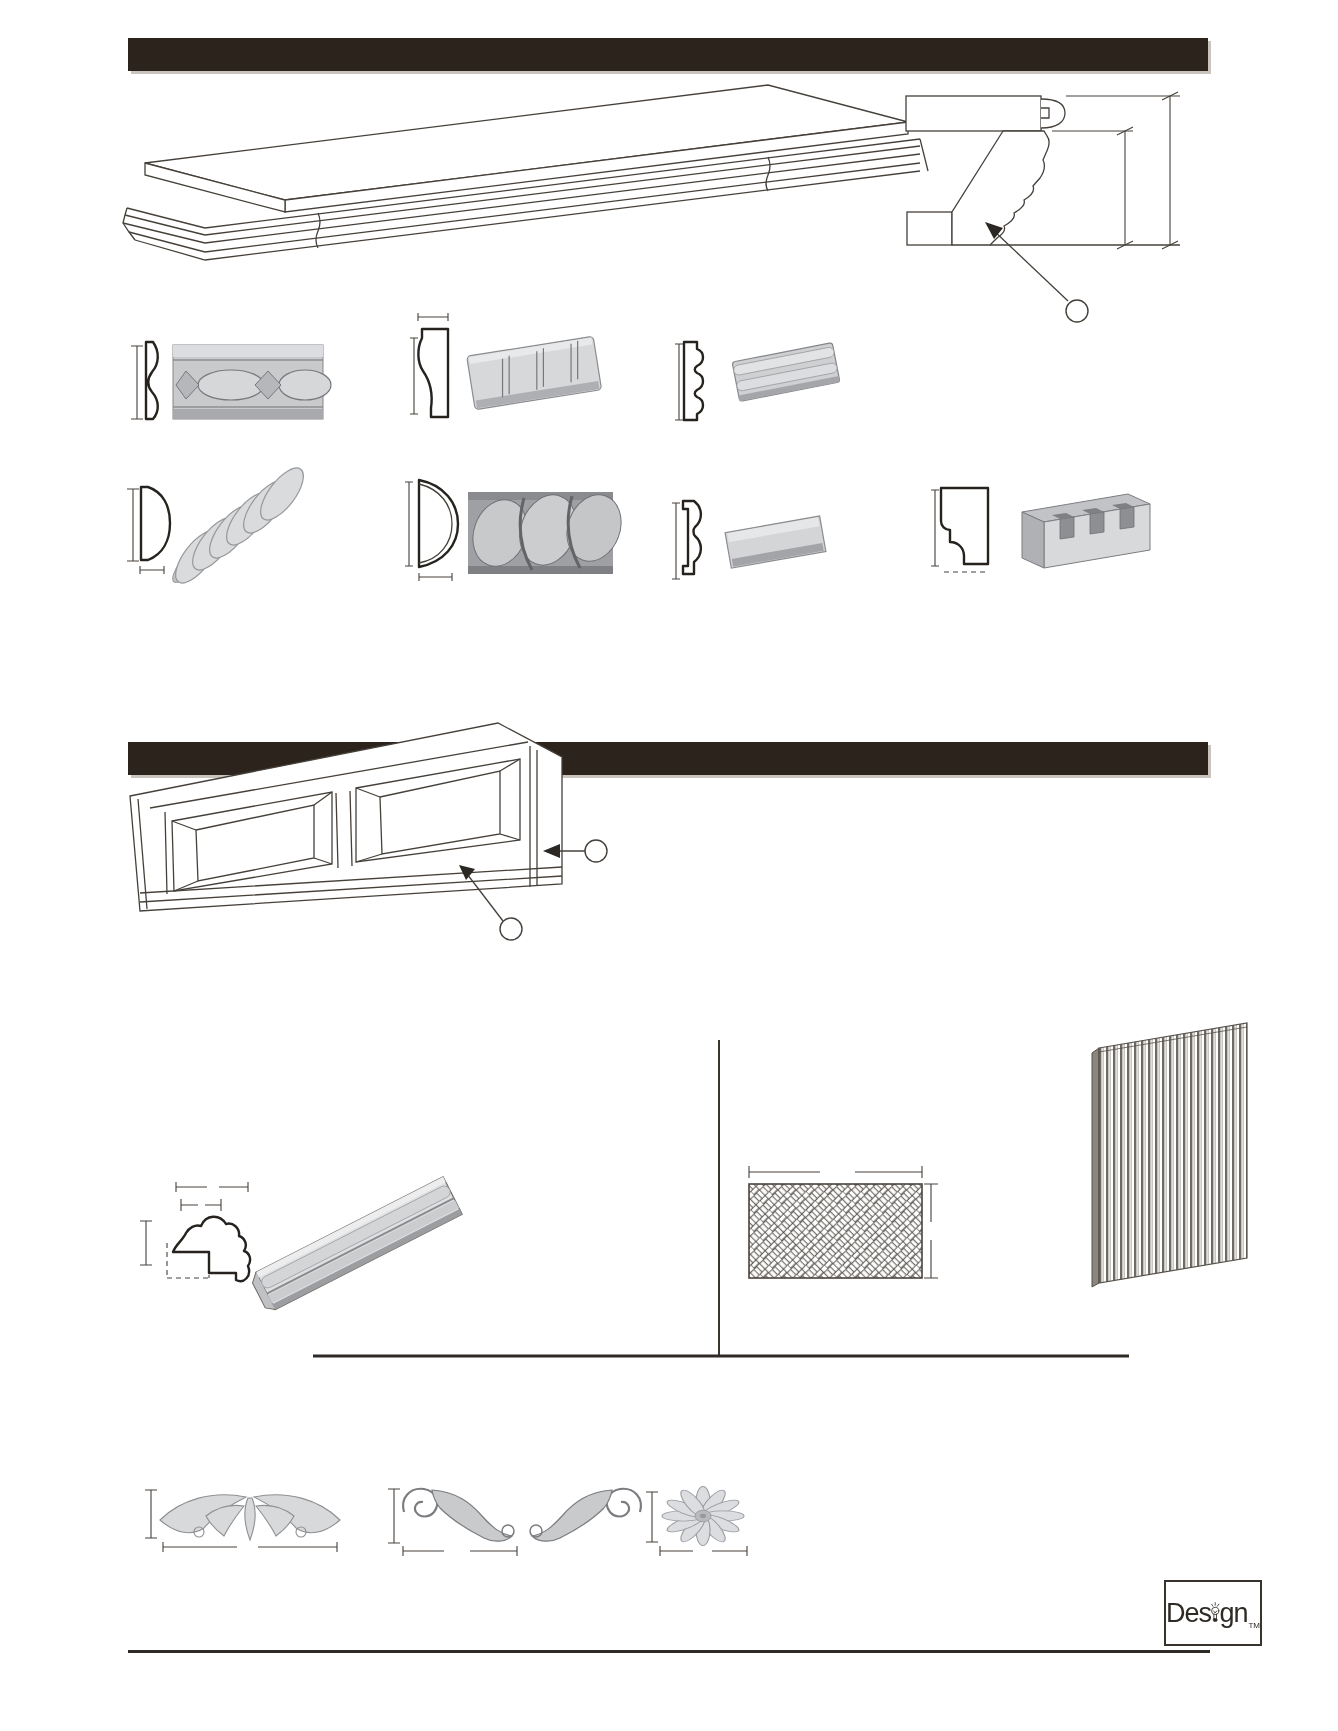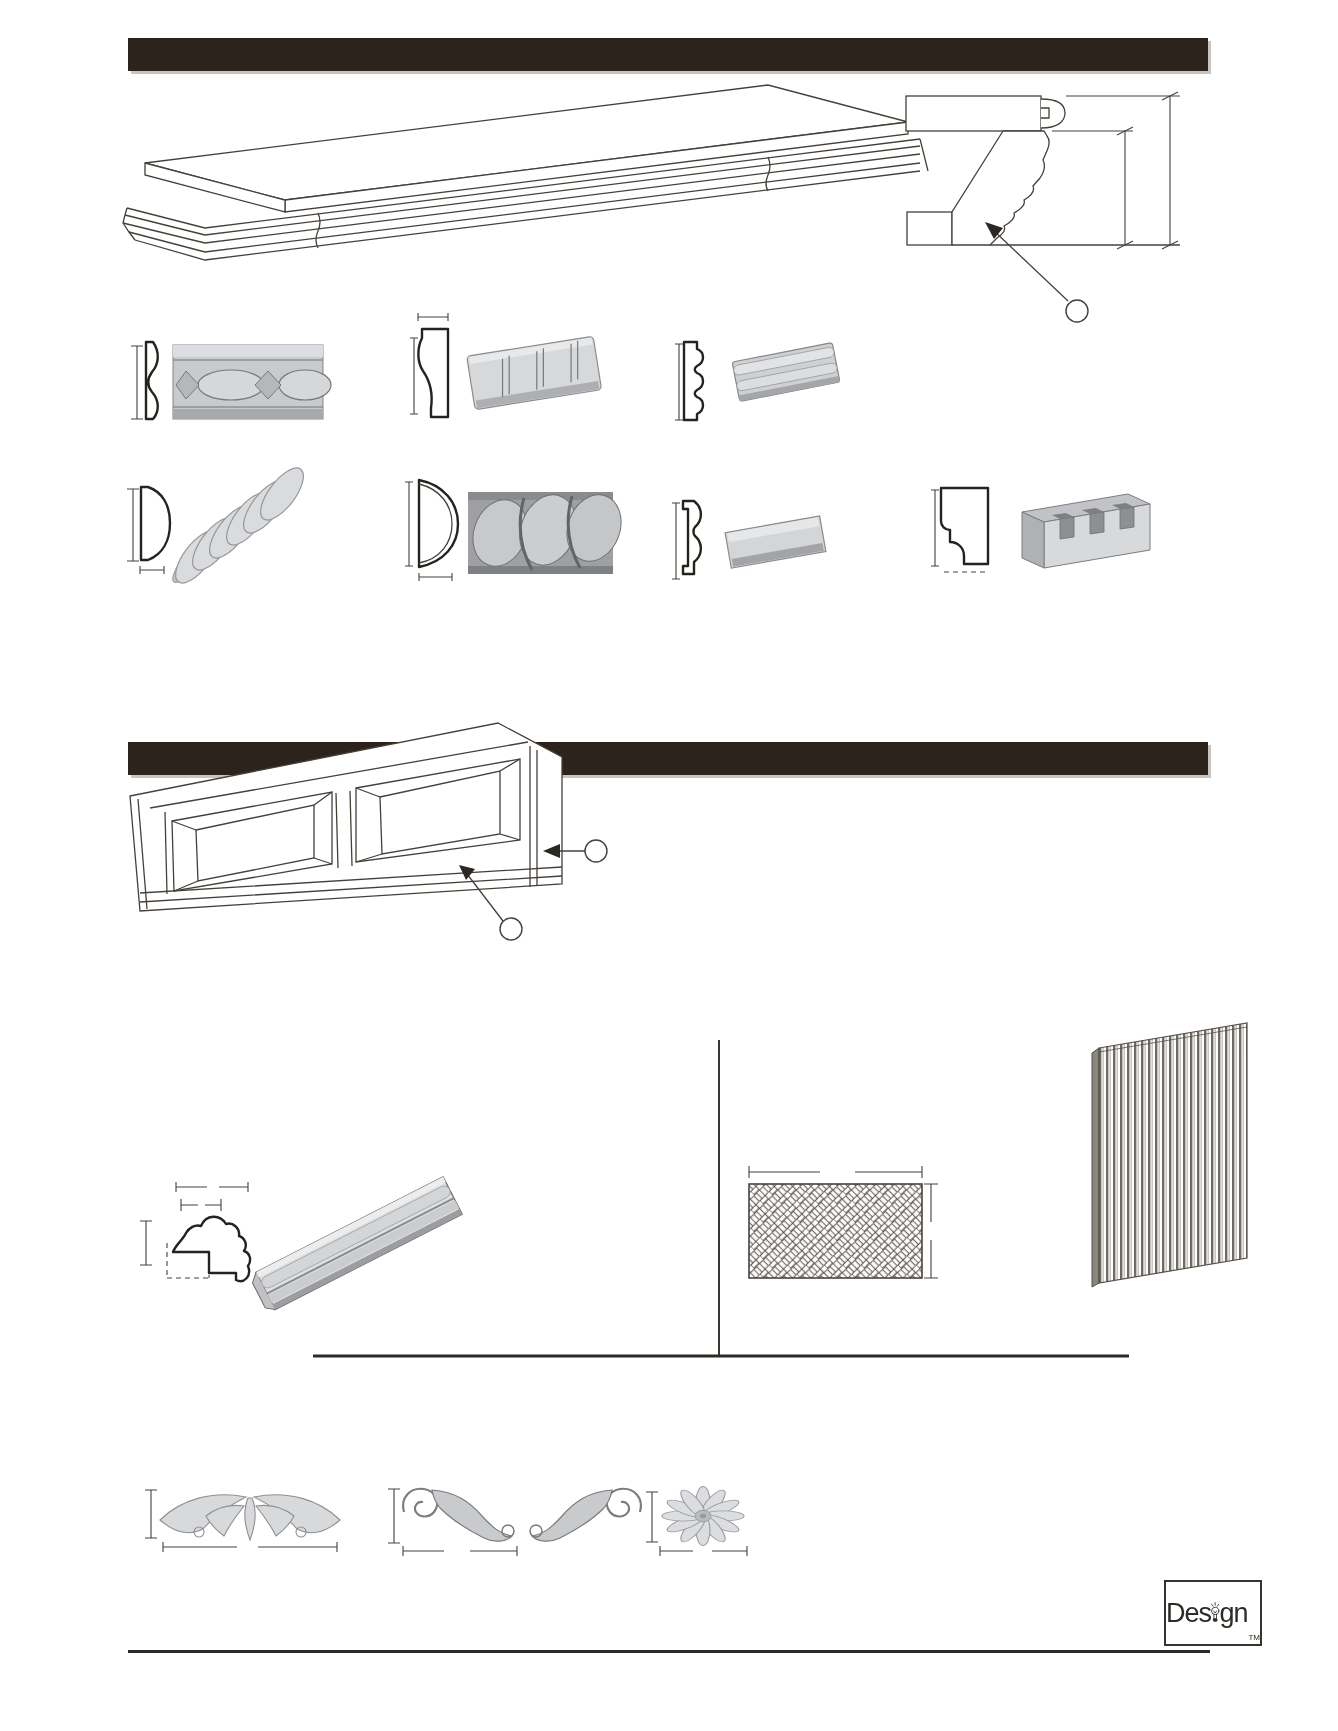--- a/index.html
+++ b/index.html
@@ -10,21 +10,21 @@
   .ln{stroke:#46403a;fill:none;stroke-width:1.3;}
   .lnw{stroke:#46403a;fill:#ffffff;stroke-width:1.3;}
   .thk{stroke:#26221e;fill:#ffffff;stroke-width:2.4;stroke-linejoin:round;}
   .dim{stroke:#46403a;fill:none;stroke-width:1.1;}
   .dash{stroke:#46403a;fill:none;stroke-width:1.1;stroke-dasharray:5 4;}
   .arrow{fill:#2b2722;stroke:none;}
   .callout{stroke:#46403a;fill:#ffffff;stroke-width:1.4;}
   #logo-box{position:absolute;left:1164px;top:1580px;width:94px;height:62px;
             border:2px solid #39332d;display:flex;align-items:center;justify-content:center;
             color:#2e2a25;font-size:27px;letter-spacing:-1px;}
-  #logo-box .tm{font-size:8px;align-self:flex-end;margin:0 0 2px 1px;letter-spacing:0;}
+  #logo-box .tm{font-size:8px;align-self:flex-end;margin:0 0 14px 1px;letter-spacing:0;}
   #bottom-rule{position:absolute;left:128px;top:1650px;width:1082px;height:3px;background:#2e2a26;}
 </style>
 </head>
 <body>
 
 <div id="page">
 
   <div class="bar" style="top:38px;background:#2b231c;box-shadow:3px 3px 0 #c9c4be;"></div>
   <div class="bar" style="top:742px;background:#2b231c;box-shadow:3px 3px 0 #c9c4be;"></div>
 

